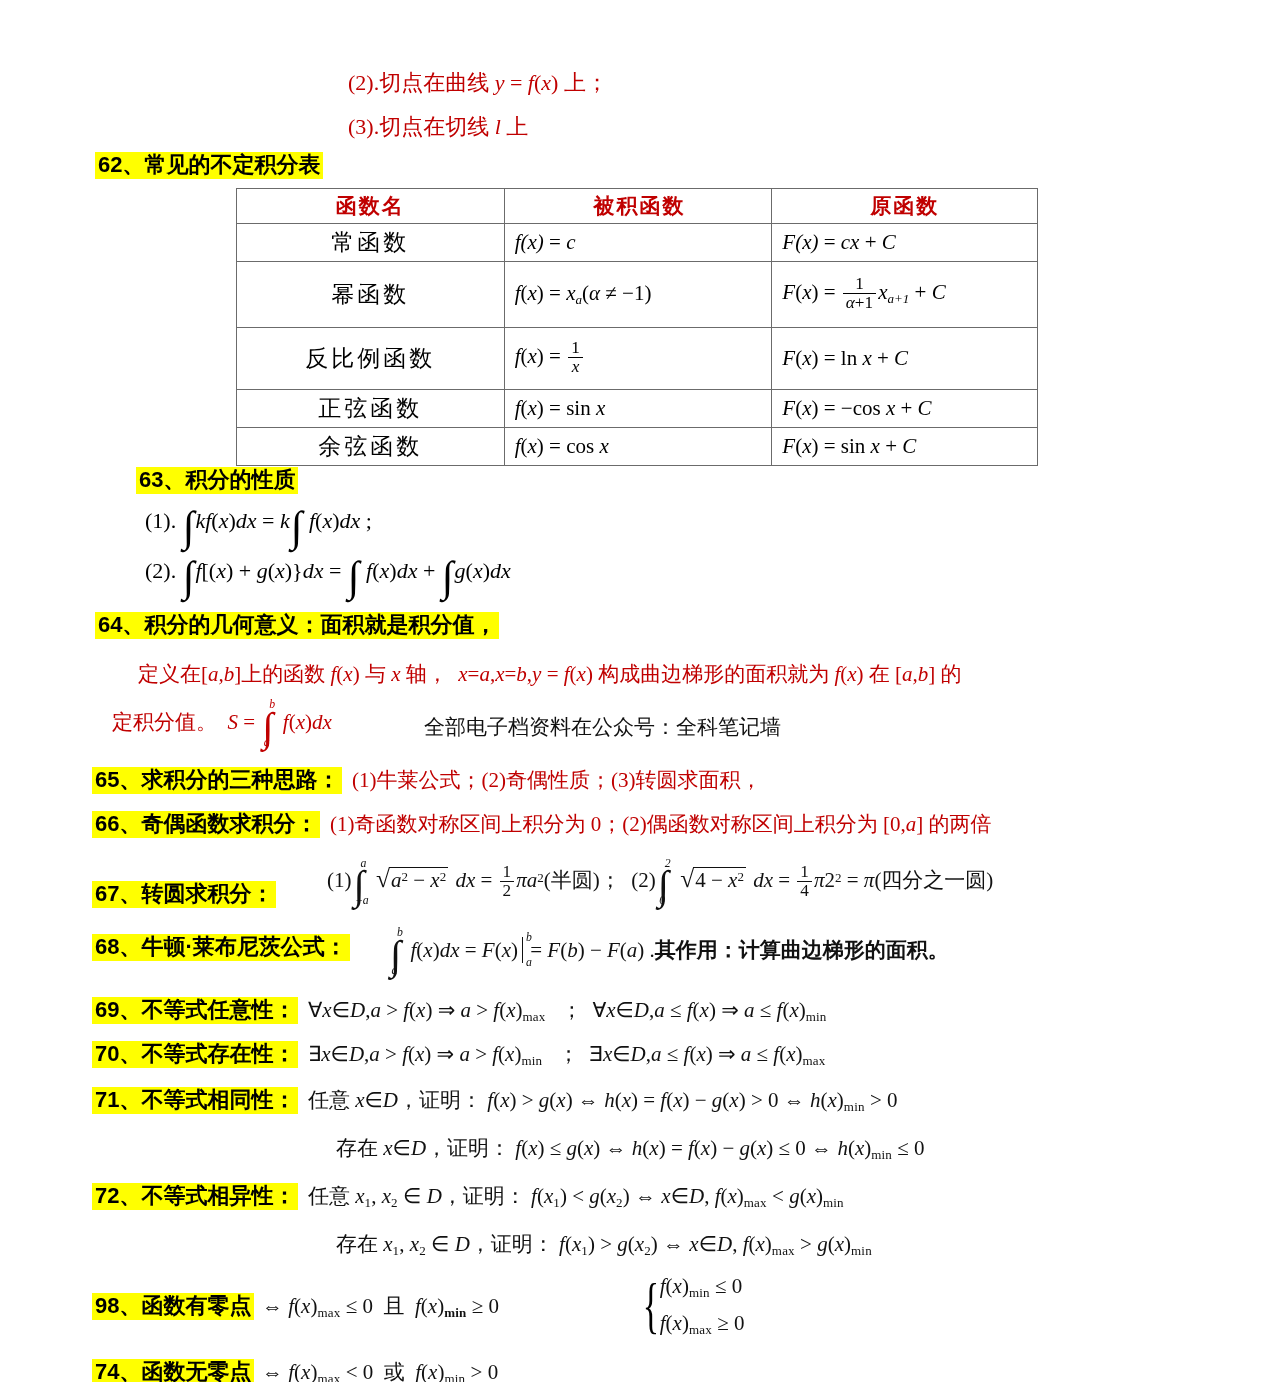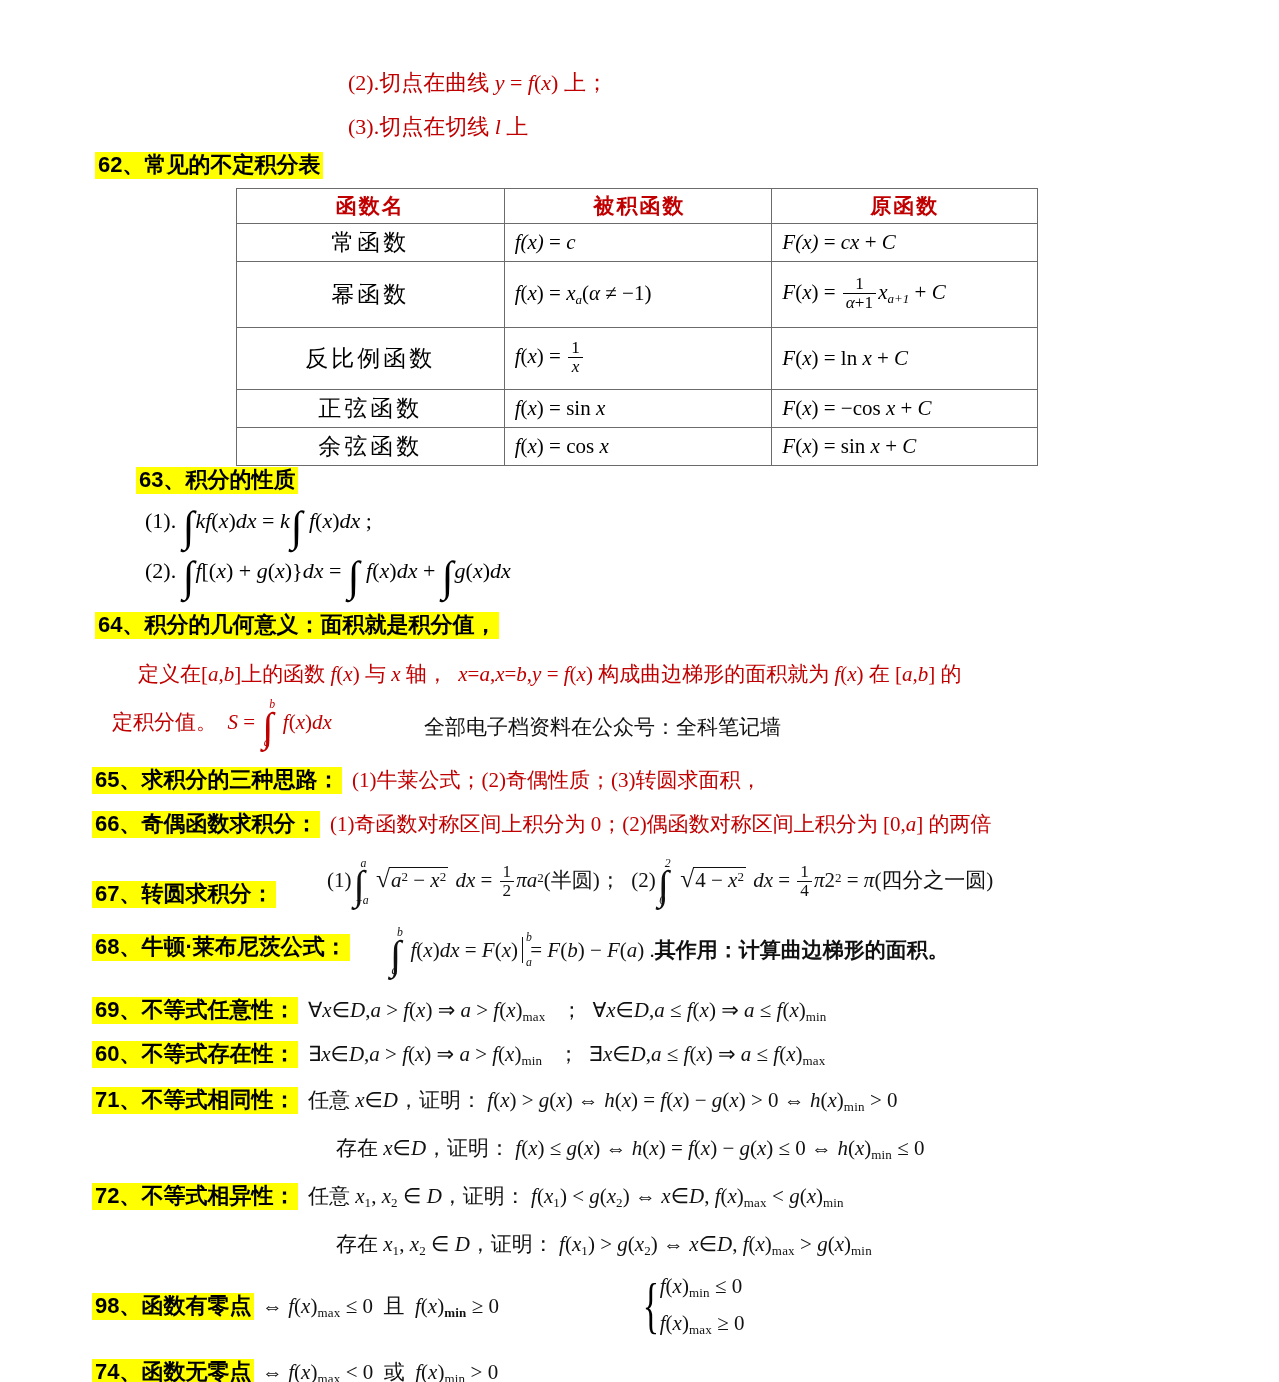--- a/index.html
+++ b/index.html
@@ -196,21 +196,21 @@
 
   <div class="row f22" style="left:92px; top:996px;">
     <span class="hl"><span>69、</span><span>不等式任意性：</span></span>
     <span class="ser f21 blk" style="margin-left:4px;">
       ∀<span class="math">x</span>∈<span class="math">D</span>,<span class="math">a</span> &gt; <span class="math">f</span>(<span class="math">x</span>) ⇒ <span class="math">a</span> &gt; <span class="math">f</span>(<span class="math">x</span>)<sub>max</sub>
       &nbsp;&nbsp;；&nbsp; ∀<span class="math">x</span>∈<span class="math">D</span>,<span class="math">a</span> ≤ <span class="math">f</span>(<span class="math">x</span>) ⇒ <span class="math">a</span> ≤ <span class="math">f</span>(<span class="math">x</span>)<sub>min</sub>
     </span>
   </div>
 
   <div class="row f22" style="left:92px; top:1040px;">
-    <span class="hl"><span>60、</span><span>不等式存在性：</span></span>
+    <span class="hl"><span>70、</span><span>不等式存在性：</span></span>
     <span class="ser f21 blk" style="margin-left:4px;">
       ∃<span class="math">x</span>∈<span class="math">D</span>,<span class="math">a</span> &gt; <span class="math">f</span>(<span class="math">x</span>) ⇒ <span class="math">a</span> &gt; <span class="math">f</span>(<span class="math">x</span>)<sub>min</sub>
       &nbsp;&nbsp;；&nbsp; ∃<span class="math">x</span>∈<span class="math">D</span>,<span class="math">a</span> ≤ <span class="math">f</span>(<span class="math">x</span>) ⇒ <span class="math">a</span> ≤ <span class="math">f</span>(<span class="math">x</span>)<sub>max</sub>
     </span>
   </div>
 
   <div class="row f22" style="left:92px; top:1086px;">
     <span class="hl"><span>71、</span><span>不等式相同性：</span></span>
     <span class="ser f21 blk" style="margin-left:4px;">
       任意 <span class="math">x</span>∈<span class="math">D</span>，证明： <span class="math">f</span>(<span class="math">x</span>) &gt; <span class="math">g</span>(<span class="math">x</span>) ⇔ <span class="math">h</span>(<span class="math">x</span>) = <span class="math">f</span>(<span class="math">x</span>) − <span class="math">g</span>(<span class="math">x</span>) &gt; 0 ⇔ <span class="math">h</span>(<span class="math">x</span>)<sub>min</sub> &gt; 0

